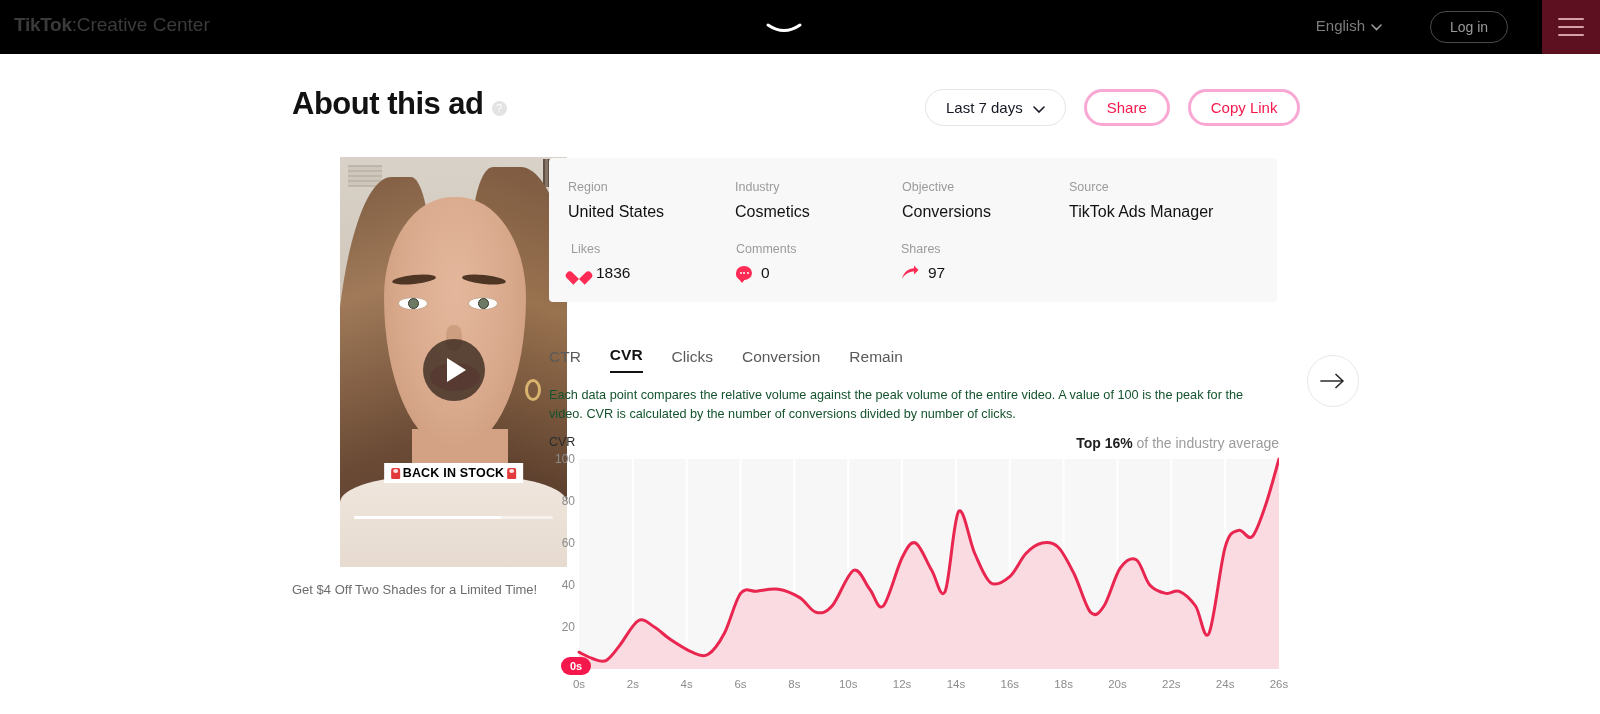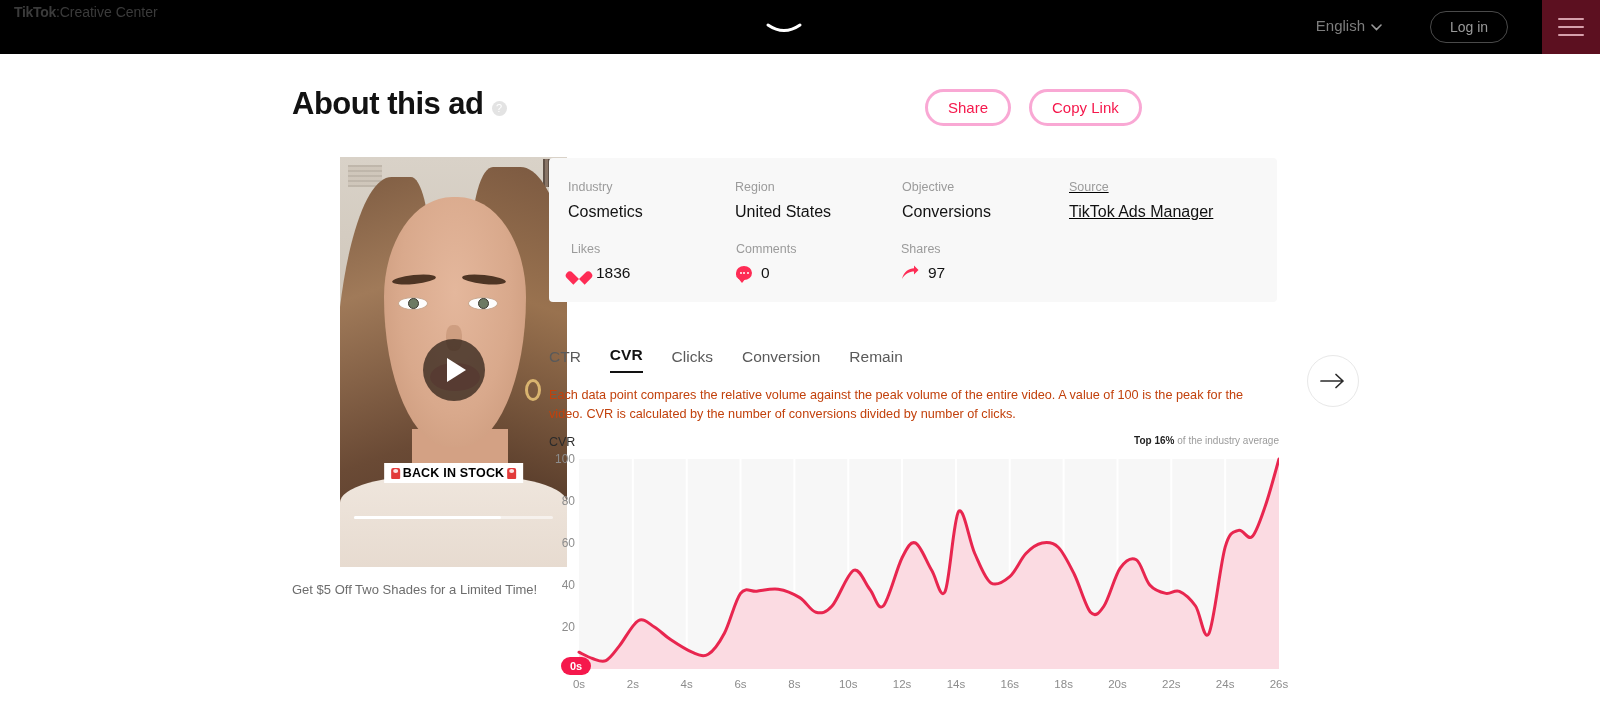--- a/index.html
+++ b/index.html
@@ -10,22 +10,22 @@
     overflow: hidden;
   }
 
   
   .topnav {
     position: absolute; top: 0; left: 0;
     width: 1600px; height: 54px;
     background: #000000;
   }
   .brand {
-    position: absolute; left: 14px; top: 4px;
-    font-size: 14px; font-weight: 700; letter-spacing: -0.3px;
+    position: absolute; left: 14px; top: 14px;
+    font-size: 19px; font-weight: 700; letter-spacing: -0.3px;
     color: #3b3b3b; white-space: nowrap;
   }
   .brand .brand-sep { font-weight: 400; color: #3b3b3b; }
   .brand .brand-sub { font-weight: 400; color: #3b3b3b; letter-spacing: 0px; }
   .nav-drag {
     position: absolute; left: 766px; top: 22px;
     width: 36px; height: 14px;
   }
   .nav-drag svg { display: block; }
   .lang {
@@ -169,21 +169,21 @@
   }
 
   
   .info-card {
     position: absolute; left: 549px; top: 104px;
     width: 728px; height: 144px;
     background: #f8f8f8; border-radius: 4px;
   }
   .meta-row { position: absolute; left: 19px; top: 22px; display: flex; }
   .meta-col { width: 167px; }
-  .meta-col.last { width: 200px; text-decoration: underline; }
+  .meta-col.last { width: 200px; }
   .meta-label { font-size: 12.5px; color: #9b9b9b; margin-bottom: 9px; }
   .meta-value { font-size: 16px; color: #121212; white-space: nowrap; }
   .stats-row { position: absolute; left: 22px; top: 84px; display: flex; }
   .stat-col { width: 165px; }
   .stat-label { font-size: 12.5px; color: #9b9b9b; margin-bottom: 8px; }
   .stat-value { font-size: 15.5px; color: #121212; display: flex; align-items: center; gap: 9px; }
 
   .heart-icon { width: 16px; height: 15px; position: relative; display: inline-block; }
   .heart-icon::before, .heart-icon::after {
     content: ""; position: absolute; top: 0; width: 8px; height: 13px;
@@ -202,27 +202,27 @@
     border-top: 5px solid #fe2c55;
   }
   .share-icon { width: 18px; height: 16px; }
 
   
   .tabs { position: absolute; left: 549px; top: 292px; display: flex; gap: 29px; align-items: flex-end; }
   .tab { font-size: 15.5px; color: #5a5a5a; padding-bottom: 7px; white-space: nowrap; }
   .tab.active { color: #121212; font-weight: 700; border-bottom: 2.5px solid #121212; }
   .chart-desc {
     position: absolute; left: 549px; top: 332px; width: 730px;
-    font-size: 12.7px; line-height: 19px; color: #c2410c;
+    font-size: 12.7px; line-height: 19px; color: #14532d;
   }
 
   
   .chart-header { position: absolute; left: 549px; top: 381px; width: 730px; height: 16px; }
   .chart-yname { position: absolute; left: 0; top: 0; font-size: 12.5px; color: #2b2b2b; }
-  .chart-bench { position: absolute; right: 0; top: 0; font-size: 10px; color: #9b9b9b; white-space: nowrap; }
+  .chart-bench { position: absolute; right: 0; top: 0; font-size: 14px; color: #9b9b9b; white-space: nowrap; }
   .chart-bench b { color: #1f1f1f; font-weight: 700; }
 
   .chart-box { position: absolute; left: 549px; top: 400px; width: 730px; height: 260px; }
   .chart-svg { position: absolute; left: 0; top: 0; }
   .ylabels { position: absolute; left: 0; top: 0; width: 26px; height: 215px; }
   .ylab { position: absolute; right: 0; font-size: 12px; color: #8c8c8c; transform: translateY(-50%); margin-left: 13px; }
   .xlabels { position: absolute; left: 0; top: 224px; width: 730px; height: 18px; }
   .xlab { position: absolute; font-size: 11.5px; color: #8c8c8c; transform: translateX(-50%); white-space: nowrap; }
   .time-badge {
     position: absolute; left: 12px; top: 203px;
@@ -274,20 +274,28 @@
 </div>
 
 <div class="page">
 
   <div class="page-title-row">
     <div class="page-title">About this ad</div>
     <div class="help-icon">?</div>
   </div>
 
   <div class="actions">
+    <div class="pill pill-date">
+      <span>Last 7 days</span>
+      <span class="chev">
+        <svg width="12" height="7" viewBox="0 0 12 7">
+            <path d="M1 1 L6 6 L11 1" stroke="#161823" stroke-width="1.6" fill="none" stroke-linecap="round"></path>
+          </svg>
+      </span>
+    </div>
     <div class="pill pill-outline">
       <span>Share</span>
     </div>
     <div class="pill pill-outline">
       <span>Copy Link</span>
     </div>
   </div>
 
   <div class="video-wrap">
     <div class="video-thumb">
@@ -317,32 +325,32 @@
       <div class="overlay-text">
         <span class="sirene"></span>
         <span>BACK IN STOCK</span>
         <span class="sirene"></span>
       </div>
 
       <div class="progress-track">
         <div class="progress-fill"></div>
       </div>
     </div>
-    <div class="video-caption">Get $5 Off Two Shades for a Limited Time!</div>
+    <div class="video-caption">Get $4 Off Two Shades for a Limited Time!</div>
   </div>
 
   <div class="info-card">
     <div class="meta-row">
       <div class="meta-col">
+        <div class="meta-label">Region</div>
+        <div class="meta-value">United States</div>
+      </div>
+      <div class="meta-col">
         <div class="meta-label">Industry</div>
         <div class="meta-value">Cosmetics</div>
-      </div>
-      <div class="meta-col">
-        <div class="meta-label">Region</div>
-        <div class="meta-value">United States</div>
       </div>
       <div class="meta-col">
         <div class="meta-label">Objective</div>
         <div class="meta-value">Conversions</div>
       </div>
       <div class="meta-col last">
         <div class="meta-label">Source</div>
         <div class="meta-value">TikTok Ads Manager</div>
       </div>
     </div>

